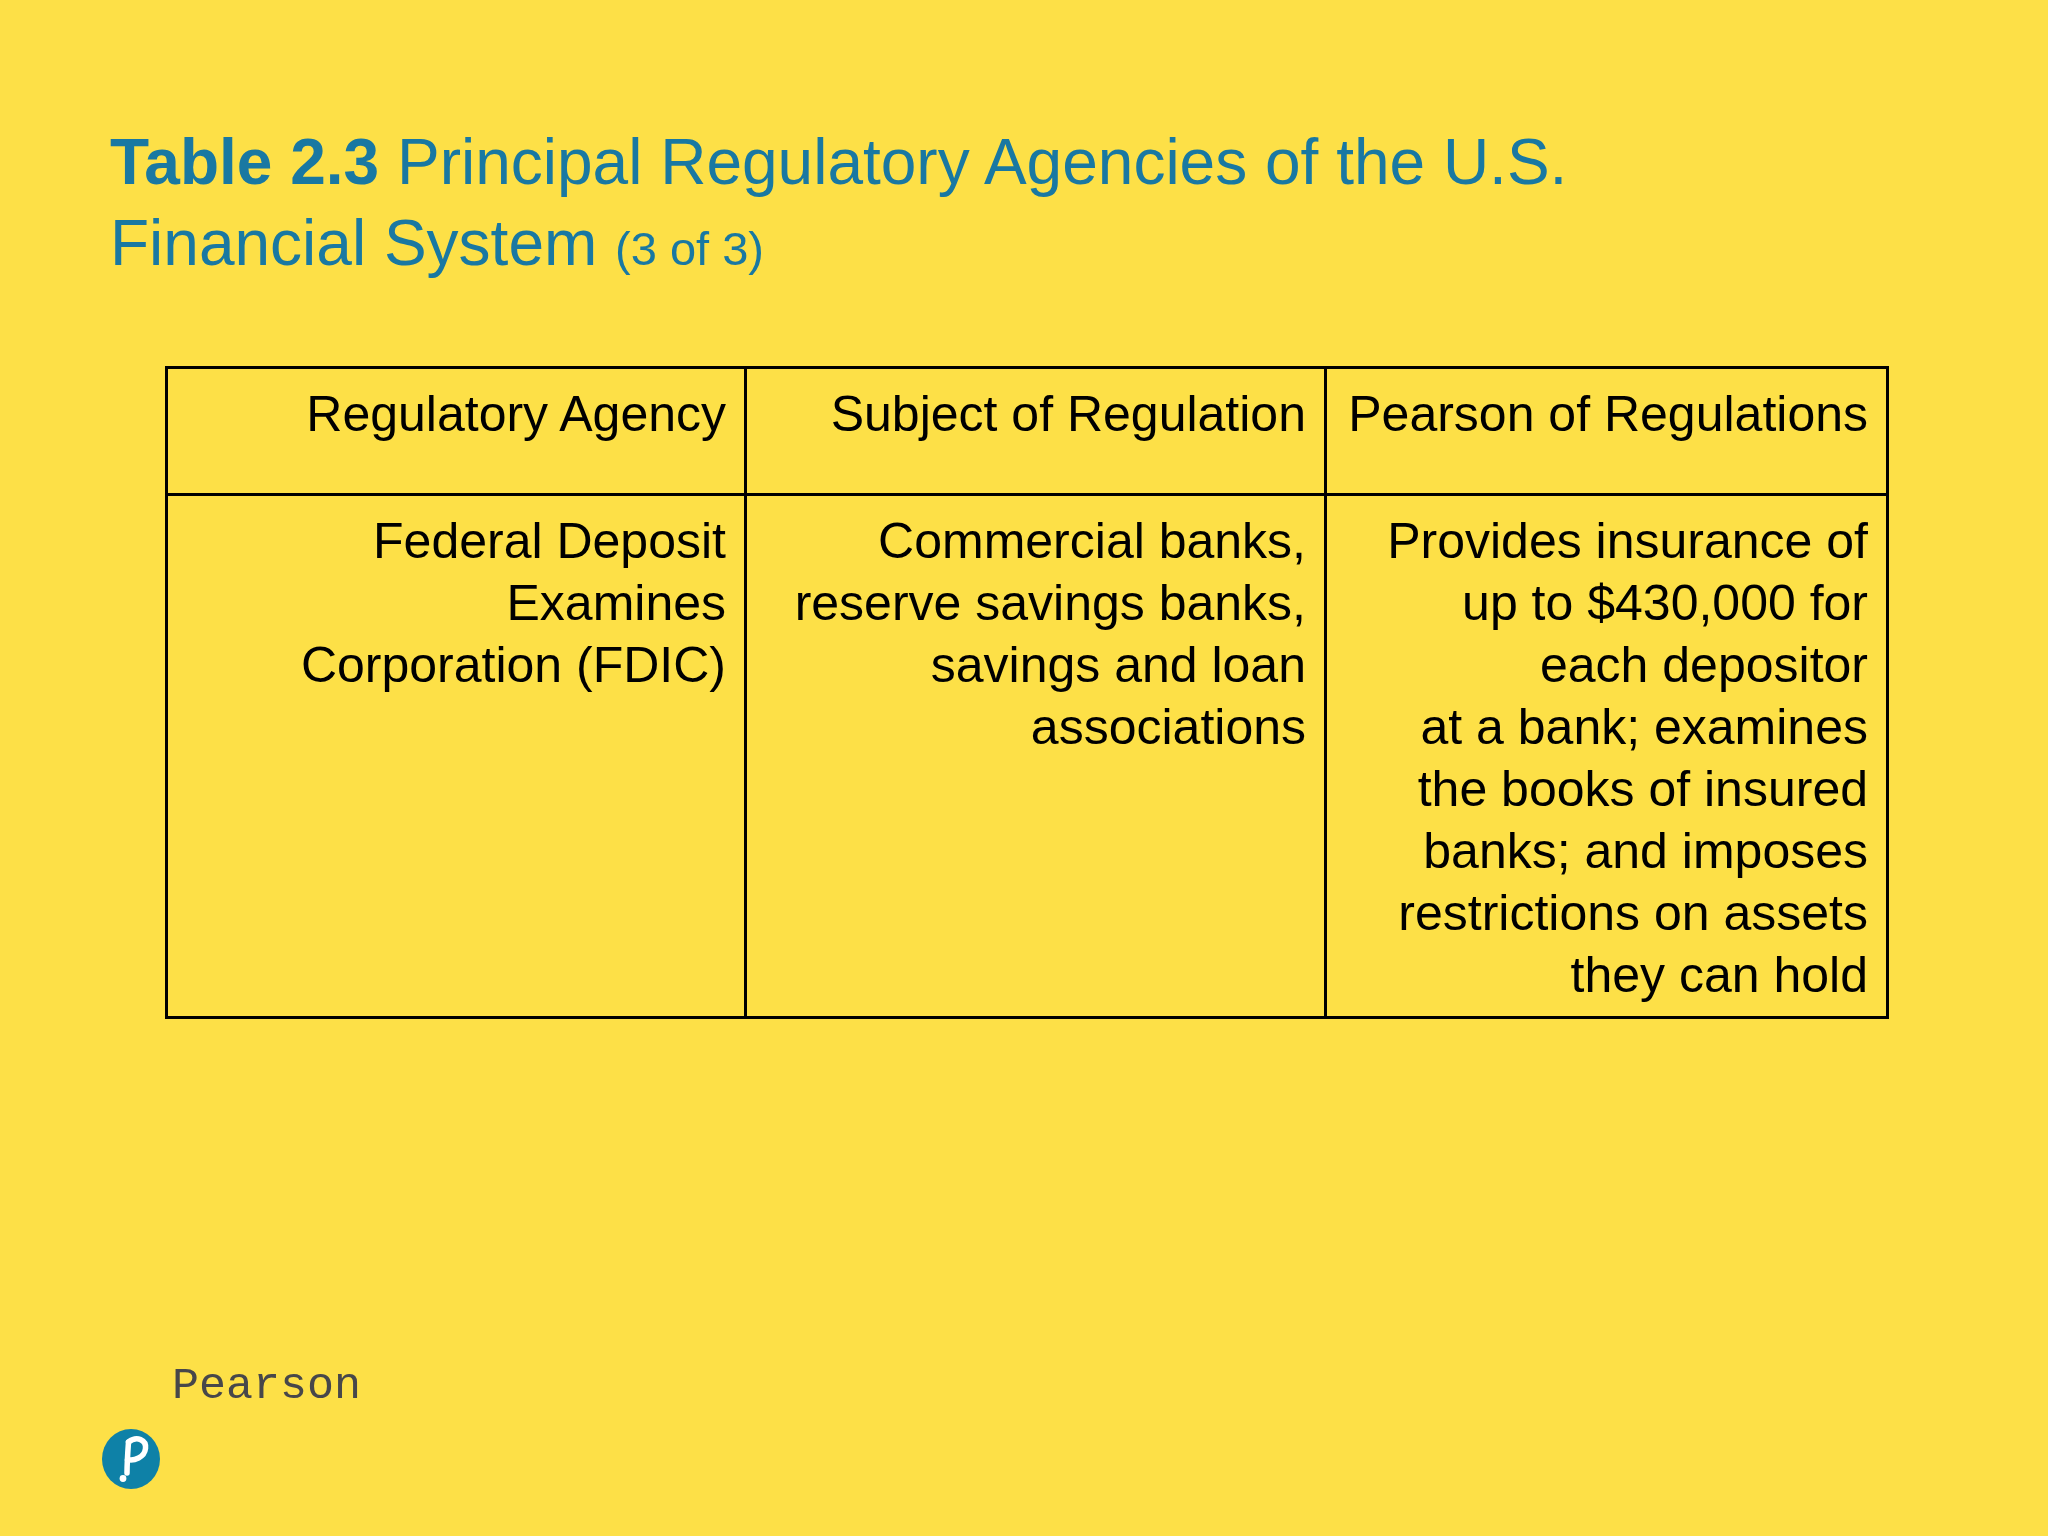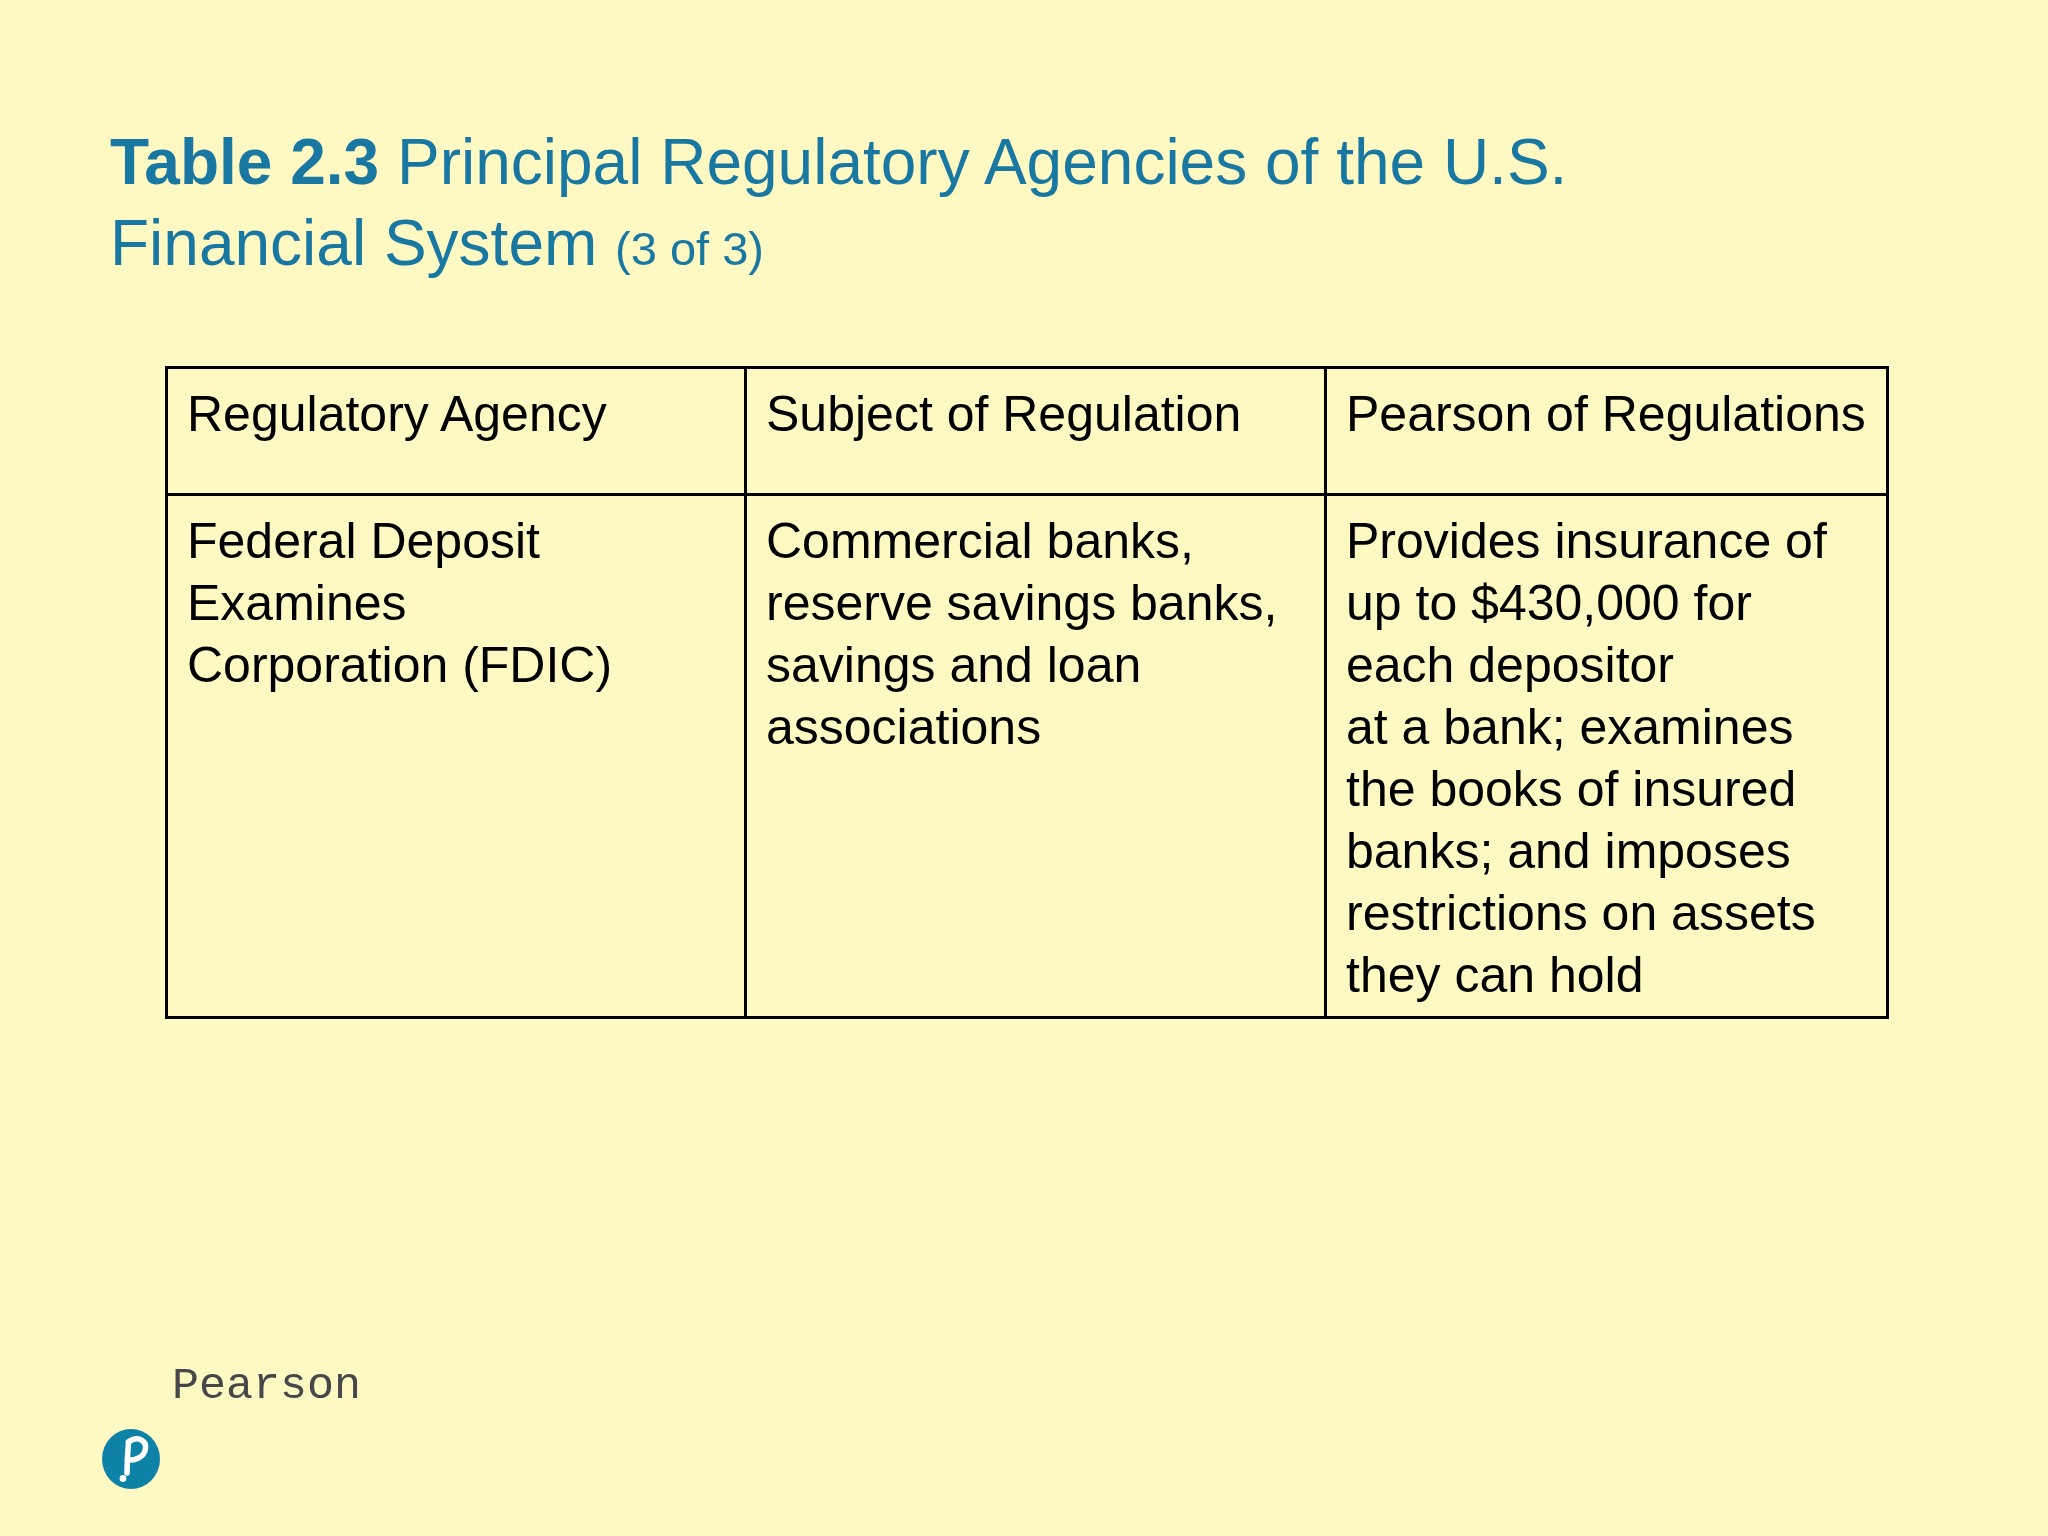--- a/index.html
+++ b/index.html
@@ -1,20 +1,20 @@
 <!DOCTYPE html>
 <html><head>
 <meta charset="utf-8">
 <style>
   html, body { margin: 0; padding: 0; background: #ffffff; }
   .slide {
     position: relative;
     width: 2048px;
     height: 1536px;
-    background: #fef9c3;
+    background: #fde047;
     font-family: "Liberation Sans", "DejaVu Sans", sans-serif;
     overflow: hidden;
   }
 
   
   .title {
     position: absolute;
     left: 110px;
     top: 122px;
     width: 1680px;
@@ -33,21 +33,21 @@
     position: absolute;
     left: 165px;
     top: 366px;
     width: 1721px;
     border-collapse: collapse;
     table-layout: fixed;
   }
   .agency-table th, .agency-table td {
     border: 3px solid #000000;
     vertical-align: top;
-    text-align: left;
+    text-align: right;
     padding: 14px 18px 10px 19px;
     font-size: 50px;
     line-height: 62px;
     font-weight: 400;
     color: #000000;
     white-space: pre-line;
     overflow: hidden;
   }
   .agency-table thead tr { height: 127px; }
   .agency-table tbody tr.row-1 { height: 519px; }

